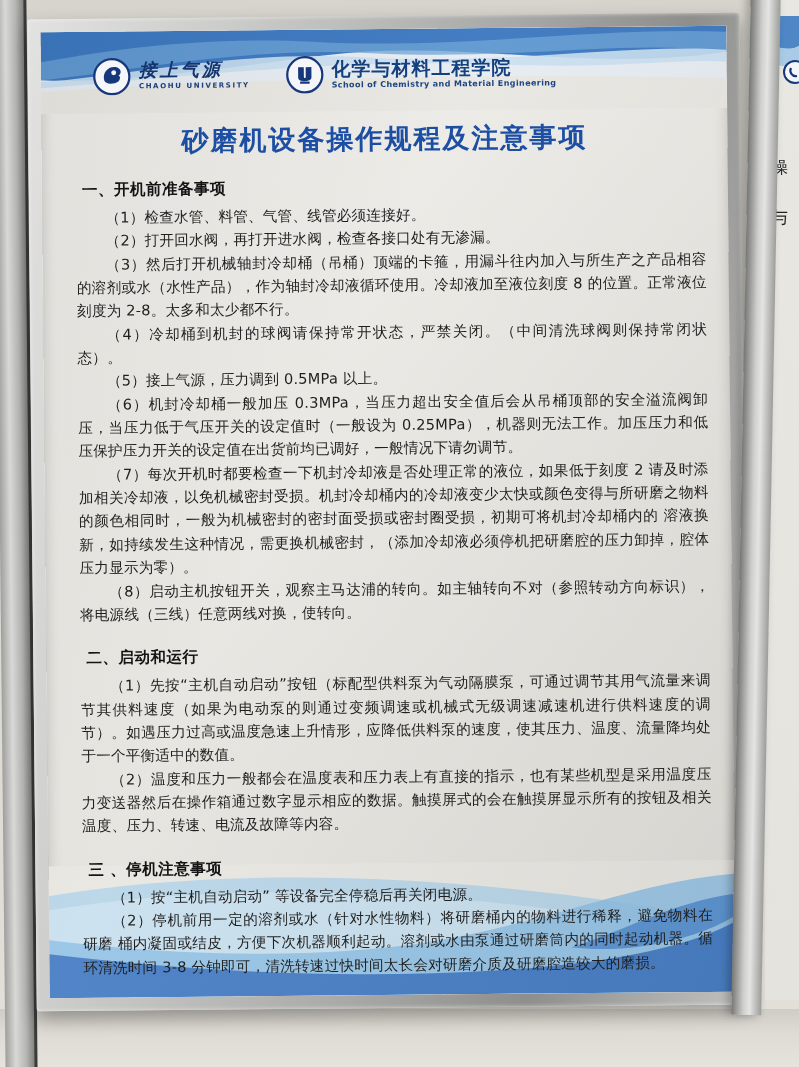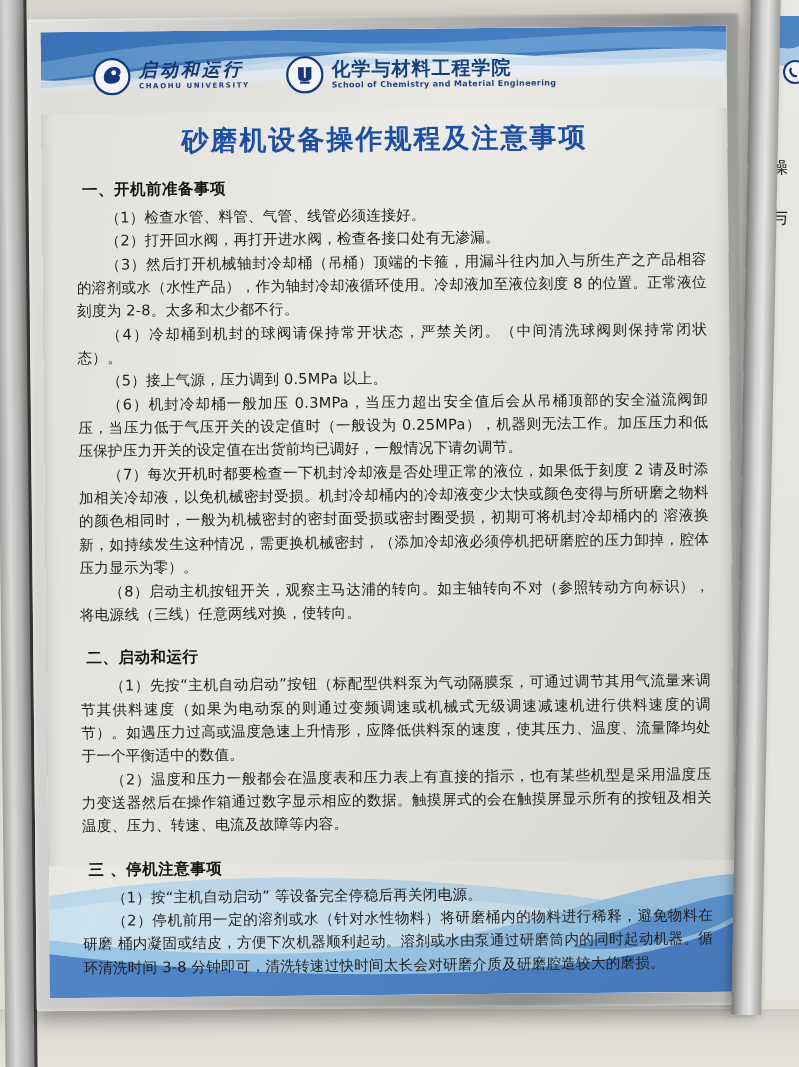--- a/index.html
+++ b/index.html
@@ -108,21 +108,21 @@
     </svg>
 
     <div class="logo-row">
       <div class="logo-group">
         <svg class="logo-badge" viewBox="0 0 40 40">
           <circle cx="20" cy="20" r="18.5" fill="#f4f6f9" stroke="#16387a" stroke-width="2.4"></circle>
           <path d="M12,24 C10,16 16,9 24,10 C30,11 31,17 27,19 C30,20 29,26 23,27 C17,28 13,27 12,24 Z" fill="#16387a"></path>
           <circle cx="22" cy="16" r="2.6" fill="#f4f6f9"></circle>
         </svg>
         <div class="logo-text">
-          <span class="uni-cn">启动和运行</span>
+          <span class="uni-cn">接上气源</span>
           <span class="uni-en">CHAOHU  UNIVERSITY</span>
         </div>
       </div>
       <div class="logo-group">
         <svg class="logo-badge" viewBox="0 0 40 40">
           <circle cx="20" cy="20" r="18.5" fill="#f4f6f9" stroke="#16387a" stroke-width="2.4"></circle>
           <path d="M13,12 H19 V22 C19,24 21,24 21,22 V12 H27 V23 C27,28 13,28 13,23 Z" fill="#16387a"></path>
           <rect x="15" y="27" width="10" height="2.4" fill="#16387a"></rect>
         </svg>
         <div class="logo-text">

